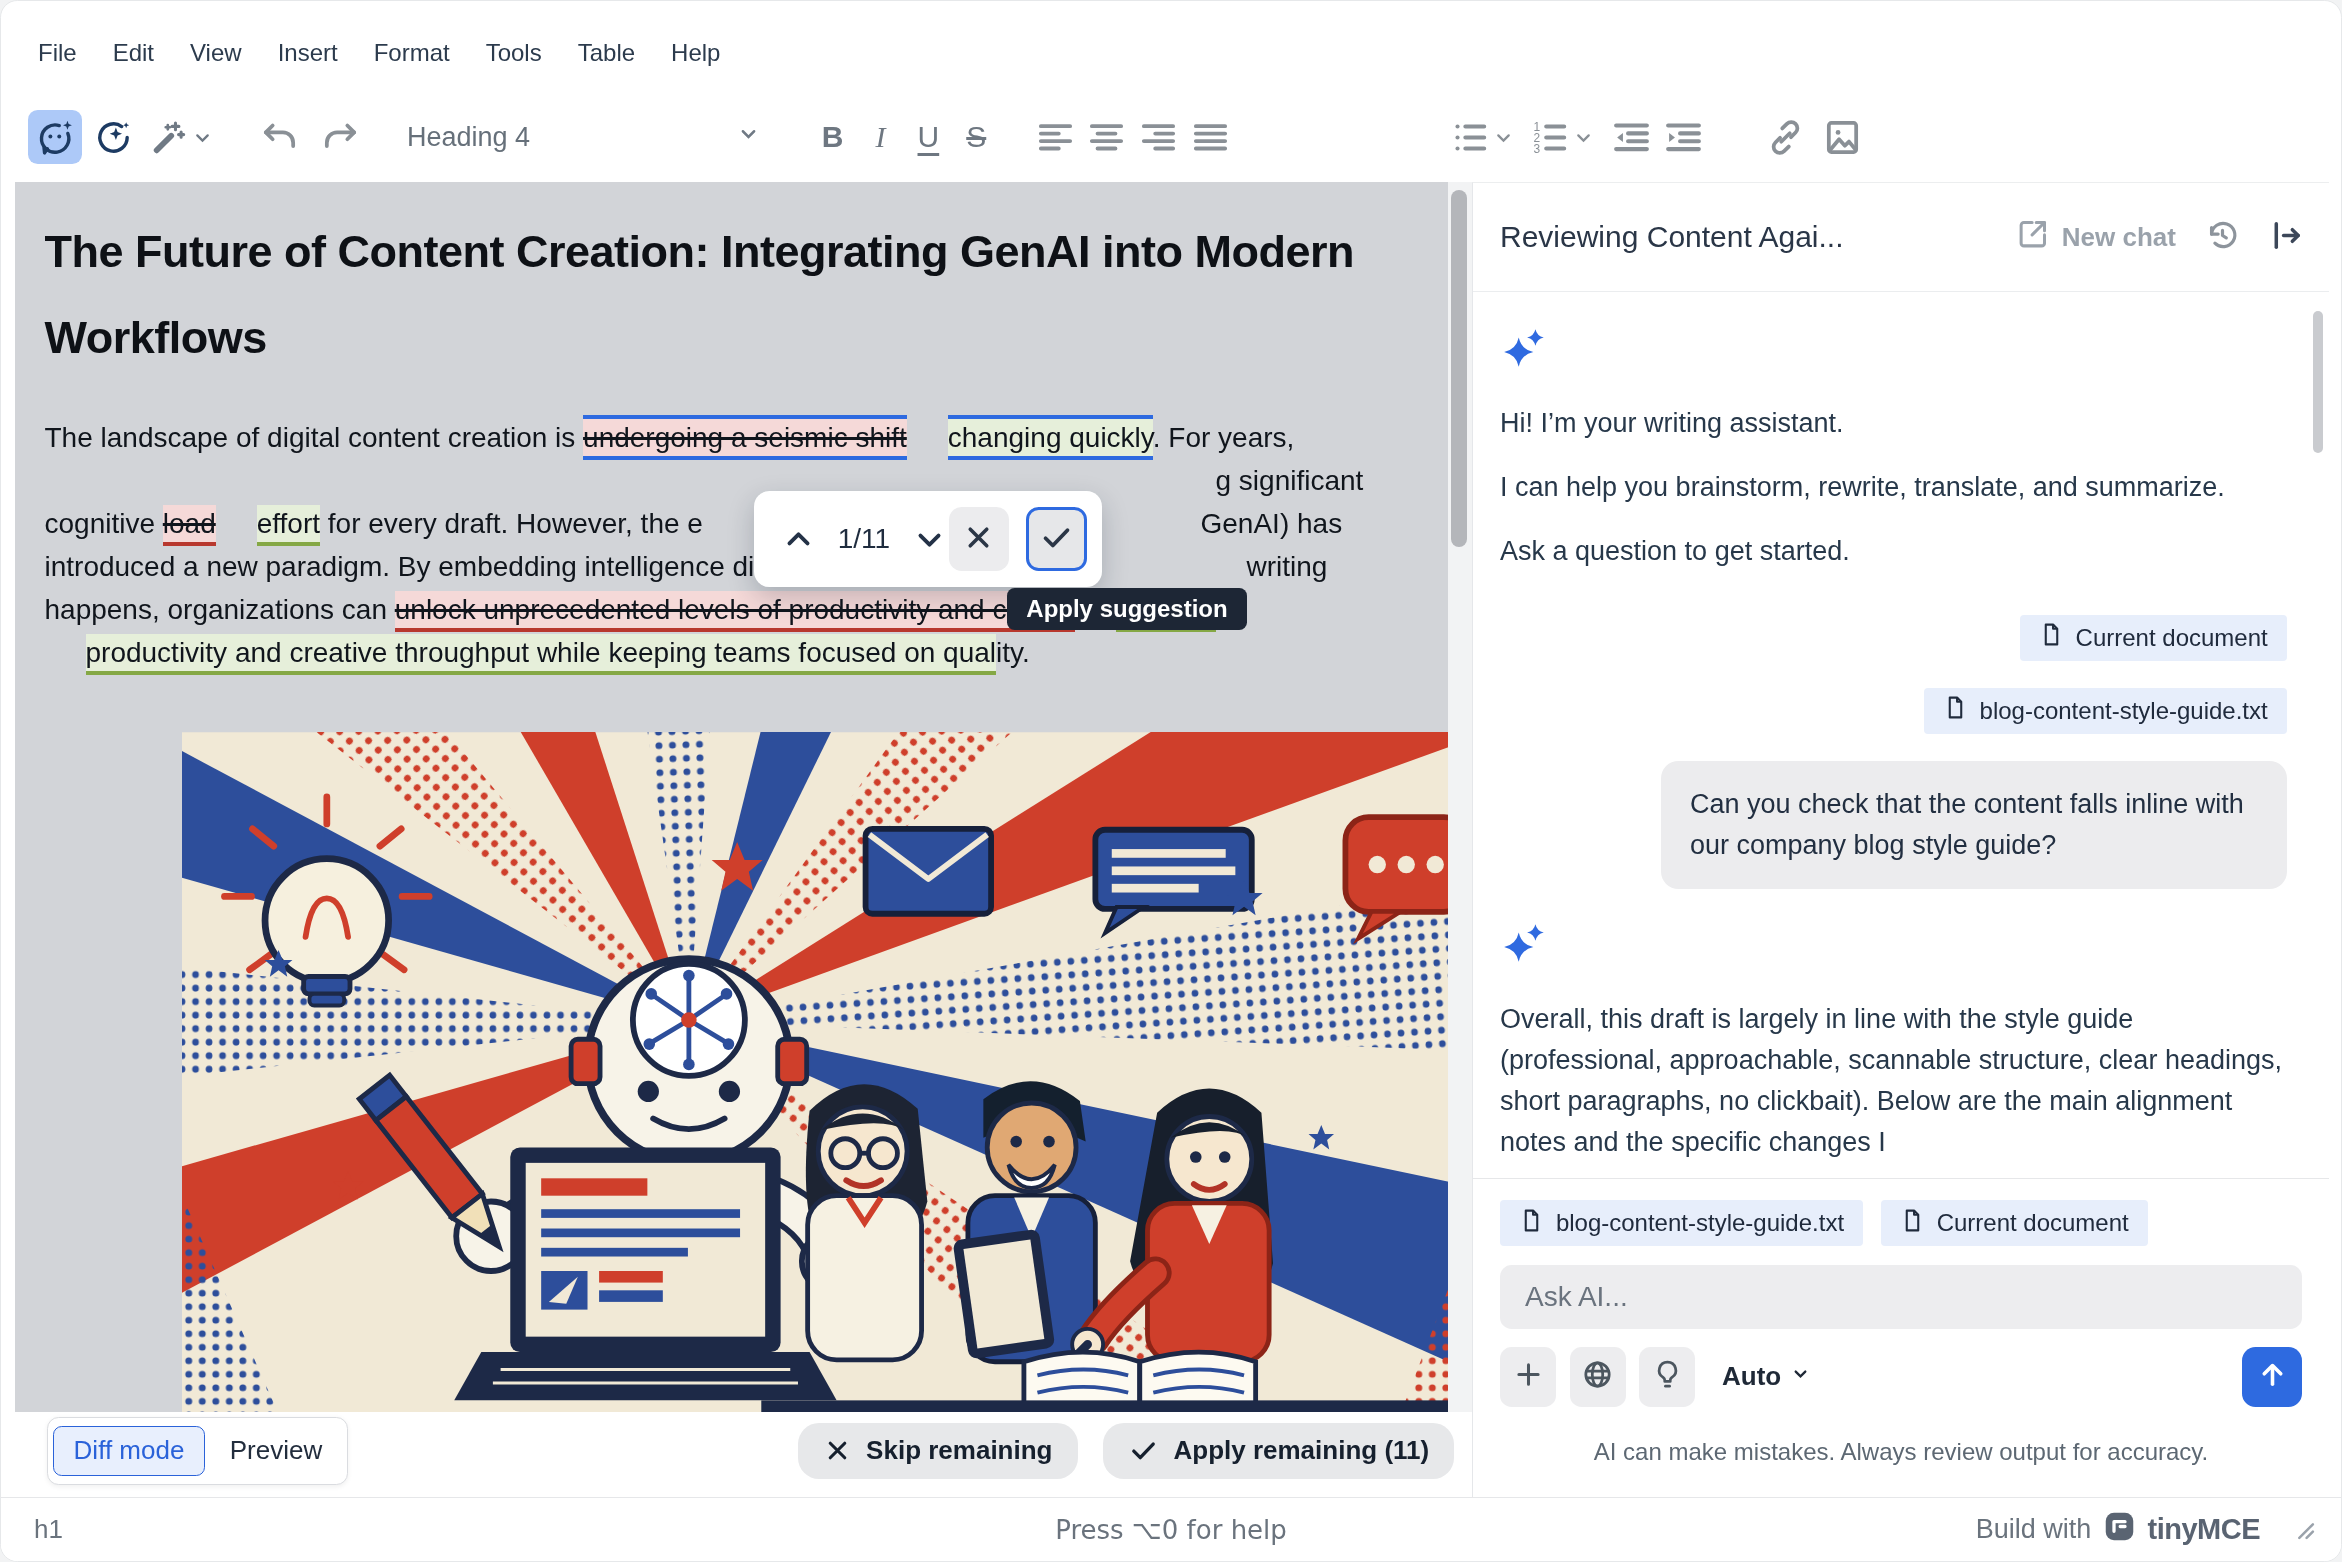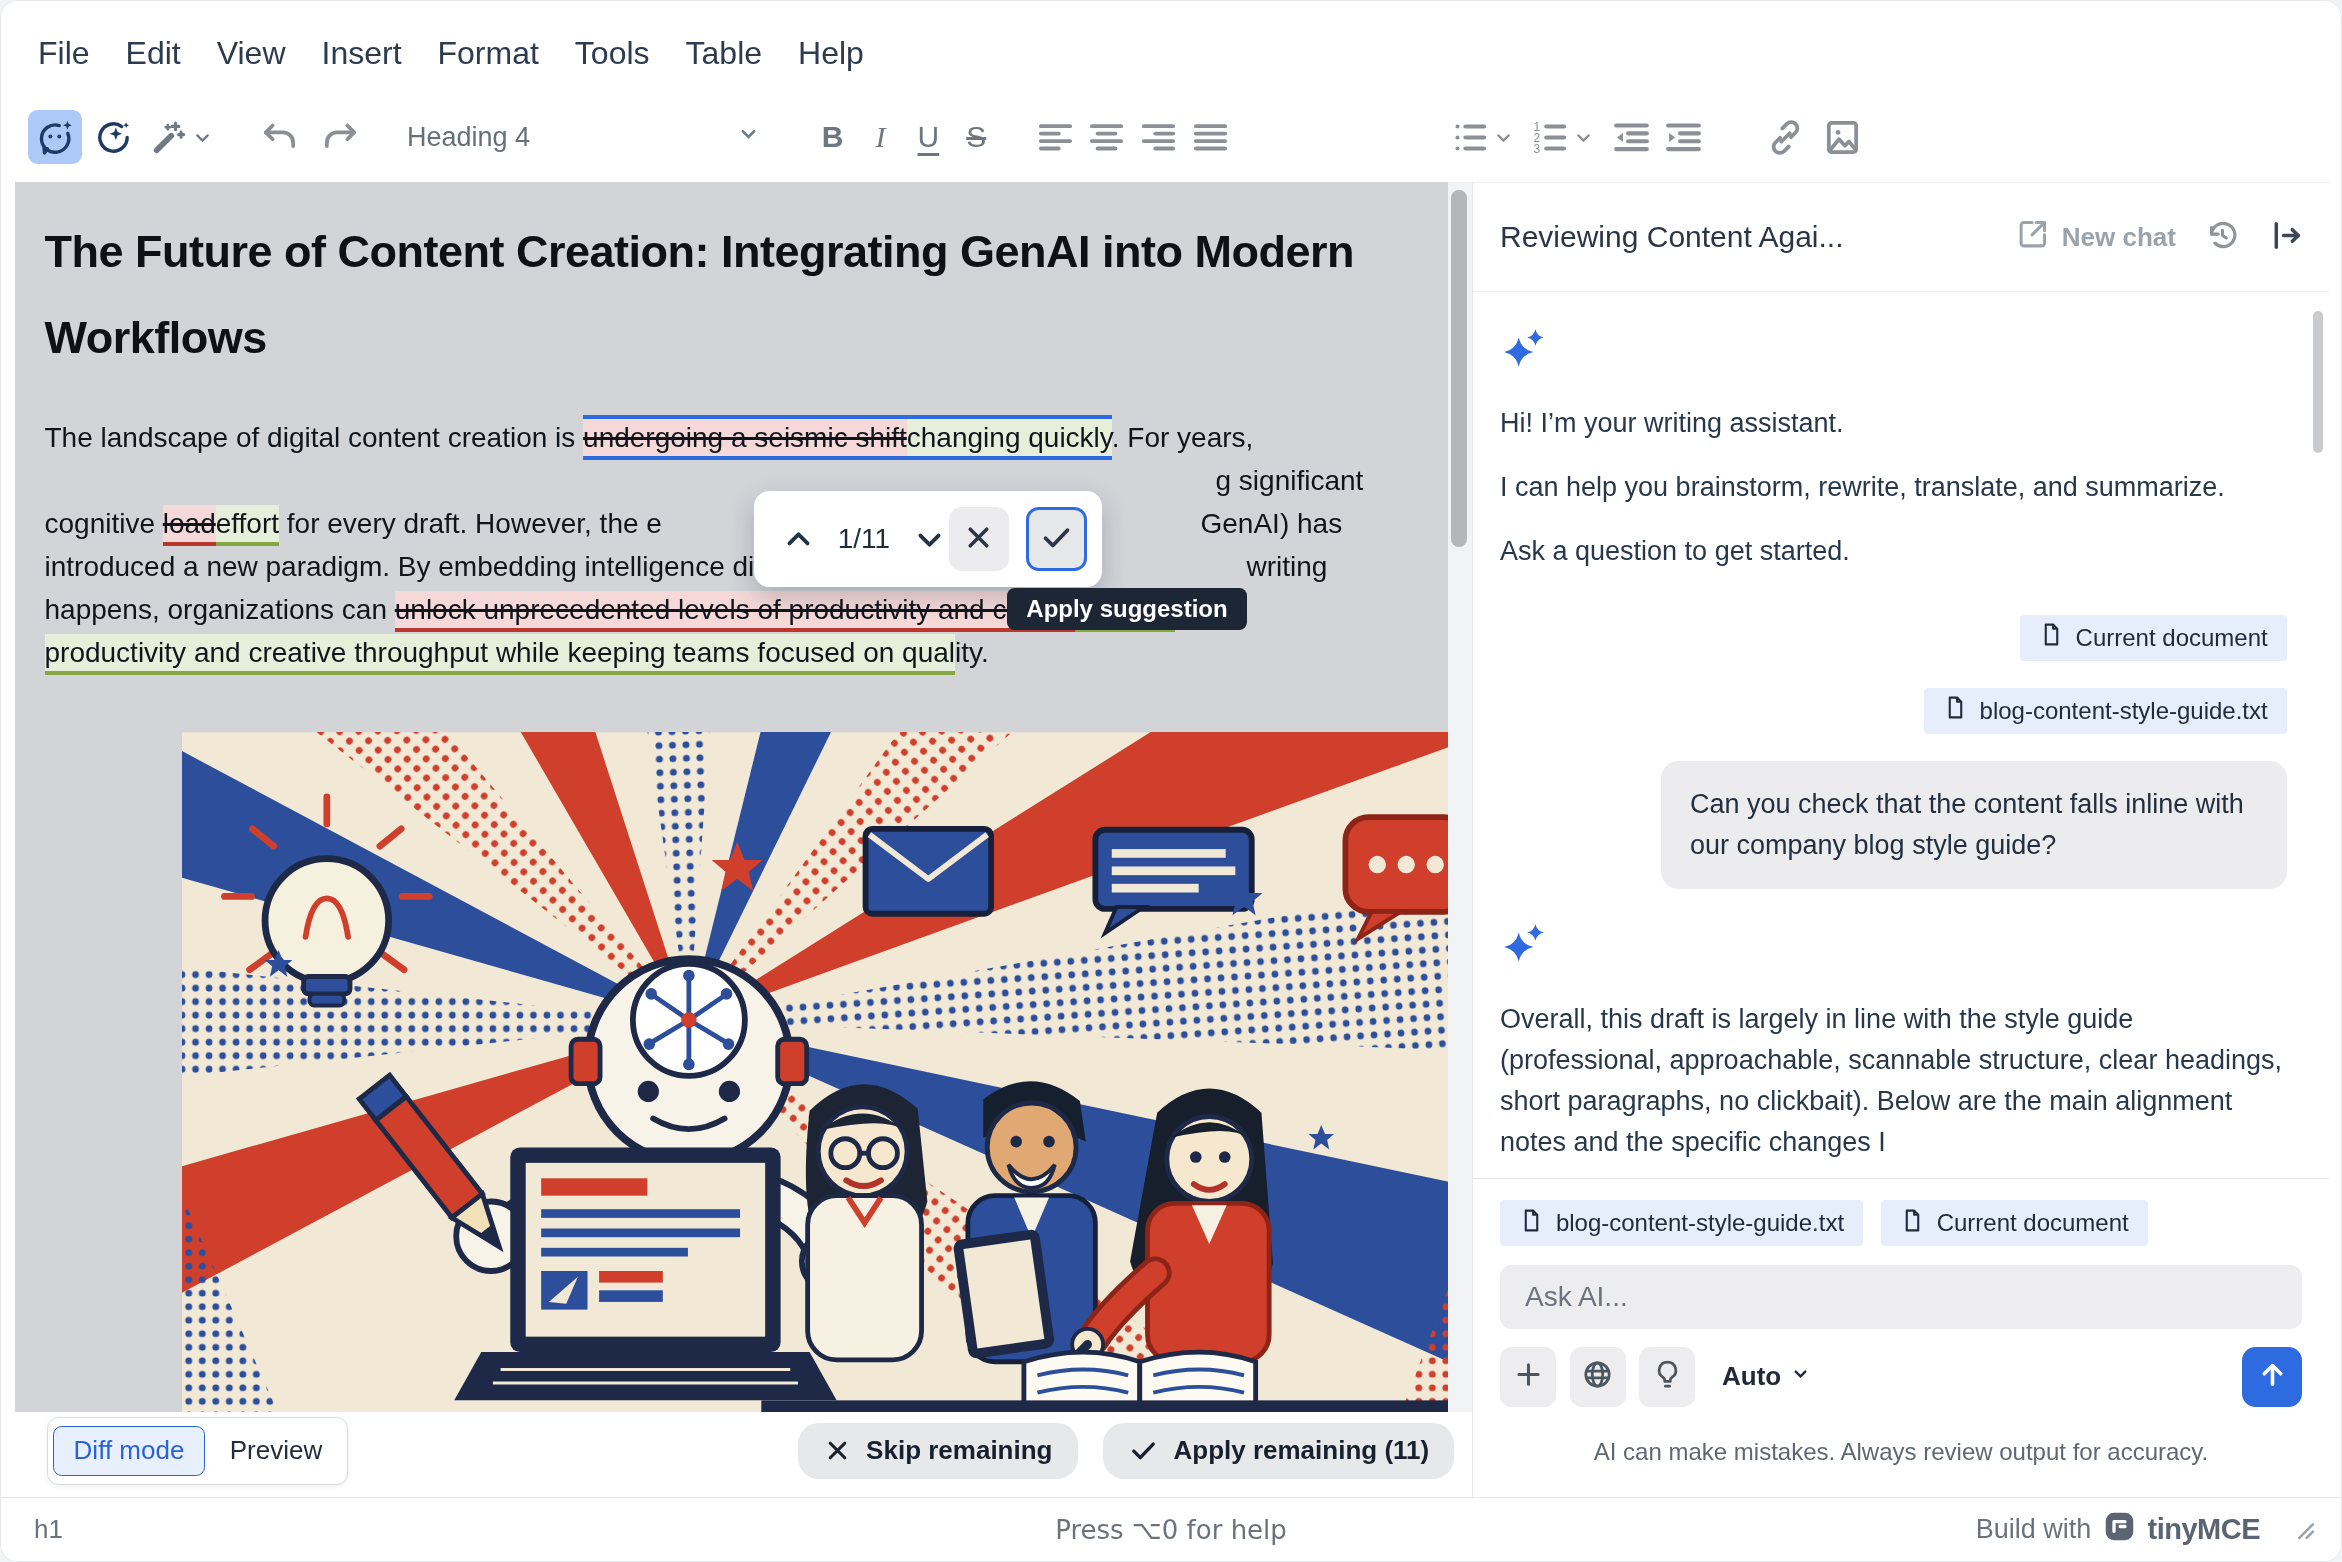--- a/index.html
+++ b/index.html
@@ -3,21 +3,21 @@
 <meta charset="utf-8">
 <style>
   * { box-sizing: border-box; margin: 0; padding: 0; }
   html,body { background:#f2f3f4; font-family:"Liberation Sans", sans-serif; }
   .window{
     position:relative; width:2342px; height:1562px; background:#ffffff;
     border:1.9px solid #e6e8ea; border-radius:17.4px; overflow:hidden;
   }
   
   .menubar{ display:flex; align-items:center; height:91px; padding:13.5px 0 0 37px; gap:36px; }
-  .menu-item{ font-size:32px; color:#2c3b4d; font-weight:500; cursor:default; }
+  .menu-item{ font-size:24px; color:#2c3b4d; font-weight:500; cursor:default; }
   
   .toolbar{ position:relative; height:90px; display:flex; align-items:center; padding-left:27px; }
   .tb{ display:flex; align-items:center; justify-content:center; color:#707a85; }
   .tb svg{ display:block; }
   .tb-chip{ width:54px; height:54px; border-radius:9.7px; }
   .tb-chip.active{ background:#adc9f8; }
   .tb-btn{ width:44px; height:50px; }
   .tb-letter{ font-size:30px; color:#6e7781; width:44px; height:50px; display:flex; align-items:center; justify-content:center; }
   .tb-letter.b{ font-weight:700; }
   .tb-letter.i{ font-style:italic; font-family:"Liberation Serif", serif; }
@@ -33,21 +33,21 @@
   .scroll-gutter{ position:absolute; top:0; bottom:0; right:0; width:25px; background:#f2f3f4; }
   .scroll-thumb{ position:absolute; left:3.9px; top:7.7px; width:15.4px; height:357px; background:#b4b6ba; border-radius:8.7px; }
   .doc{ padding:27px 93px 0 30px; }
   .doc h1{ font-size:45px; line-height:86px; font-weight:700; color:#0e1116; letter-spacing:-0.5px; margin-bottom:35px; }
   .para{ position:relative; font-size:28px; color:#10151c; }
   .pline{ position:relative; height:43px; line-height:43px; white-space:pre; }
   .seg-del, .seg-del_active{
     background:#f5d9d8; text-decoration:line-through; text-decoration-thickness:2.9px;
     padding:2.9px 0; border-bottom:4.8px solid #b8382e;
   }
-  .seg-ins, .seg-ins_active{ background:#e6efda; padding:2.9px 0; border-bottom:4.8px solid #85a845; }
+  .seg-ins, .seg-ins_active{ background:#e6efda; padding:2.9px 0; border-bottom:4.8px solid #85a845;margin-left:41px; }
   .seg-del_active{ border-top:4.8px solid #2e6ae0; border-bottom:4.8px solid #2e6ae0; }
   .seg-ins_active{ border-top:4.8px solid #2e6ae0; border-bottom:4.8px solid #2e6ae0; }
   .rfrag{ position:absolute; top:0; }
   .illustration{ margin:58px 0 0 137px; display:block; }
   
   .sugg-popup{
     position:absolute; left:753px; top:490px; width:348px; height:96px; background:#ffffff;
     border-radius:15.4px; box-shadow:0 9.7px 27px rgba(20,30,50,.22); display:flex; align-items:center;
     padding:0 15.4px 0 25px; z-index:30;
   }

